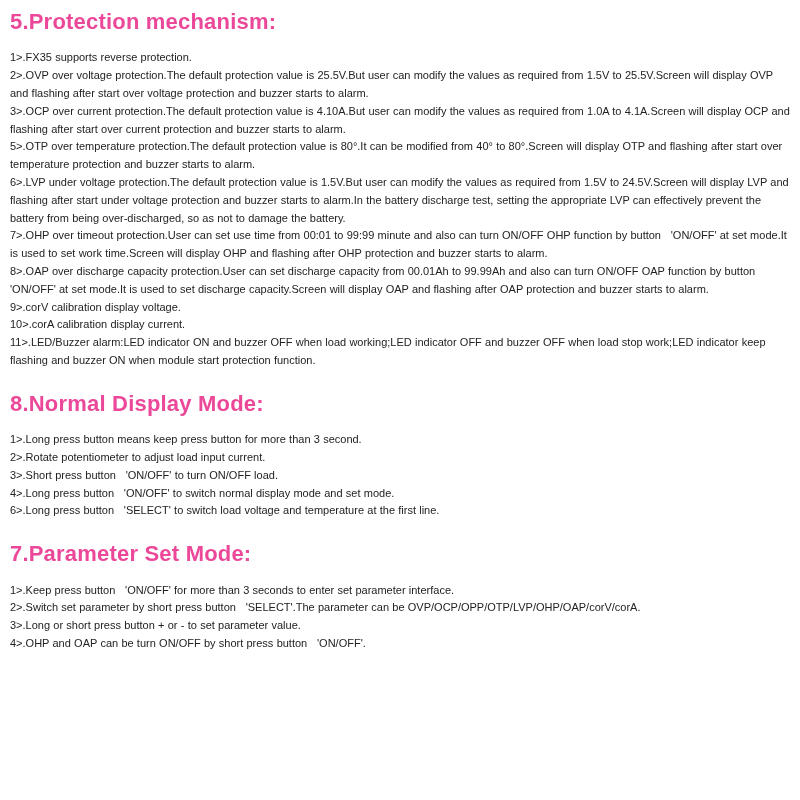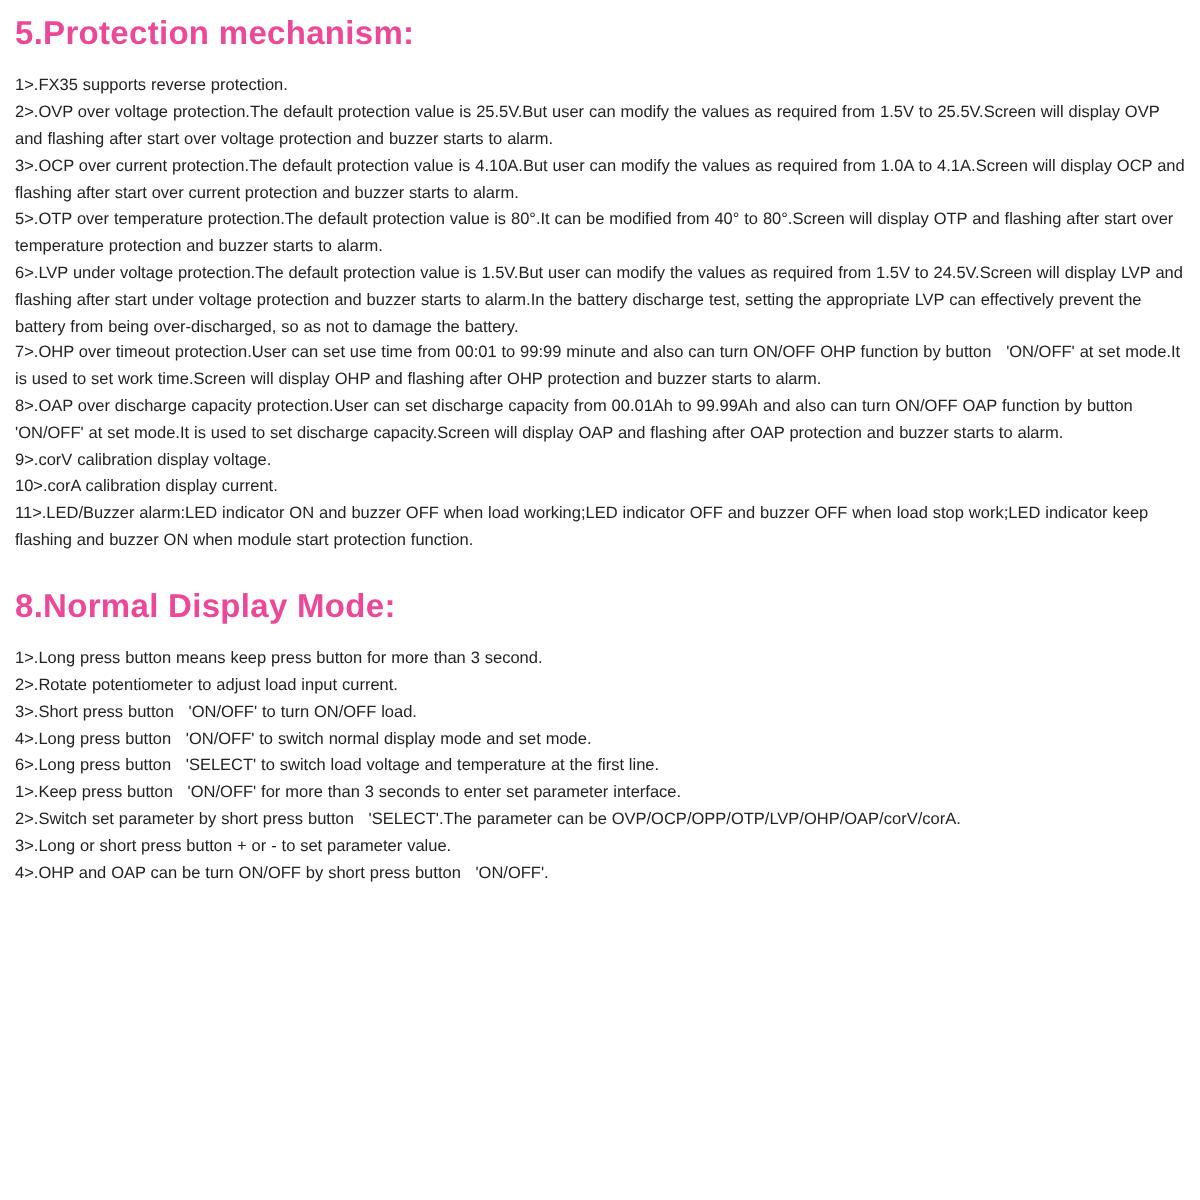--- a/index.html
+++ b/index.html
@@ -66,20 +66,21 @@
     <div class="sec-body">
         <p class="item">1&gt;.Long press button means keep press button for more than 3 second.</p>
         <p class="item">2&gt;.Rotate potentiometer to adjust load input current.</p>
         <p class="item">3&gt;.Short press button   'ON/OFF' to turn ON/OFF load.</p>
         <p class="item">4&gt;.Long press button   'ON/OFF' to switch normal display mode and set mode.</p>
         <p class="item">6&gt;.Long press button   'SELECT' to switch load voltage and temperature at the first line.</p>
       </div>
   </section>
 
   <section class="sec">
+    <h2 class="sec-heading">7.Parameter Set Mode:</h2>
     <div class="sec-body">
         <p class="item">1&gt;.Keep press button   'ON/OFF' for more than 3 seconds to enter set parameter interface.</p>
         <p class="item">2&gt;.Switch set parameter by short press button   'SELECT'.The parameter can be OVP/OCP/OPP/OTP/LVP/OHP/OAP/corV/corA.</p>
         <p class="item">3&gt;.Long or short press button + or - to set parameter value.</p>
         <p class="item">4&gt;.OHP and OAP can be turn ON/OFF by short press button   'ON/OFF'.</p>
       </div>
   </section>
 </div>
 
 </body></html>

